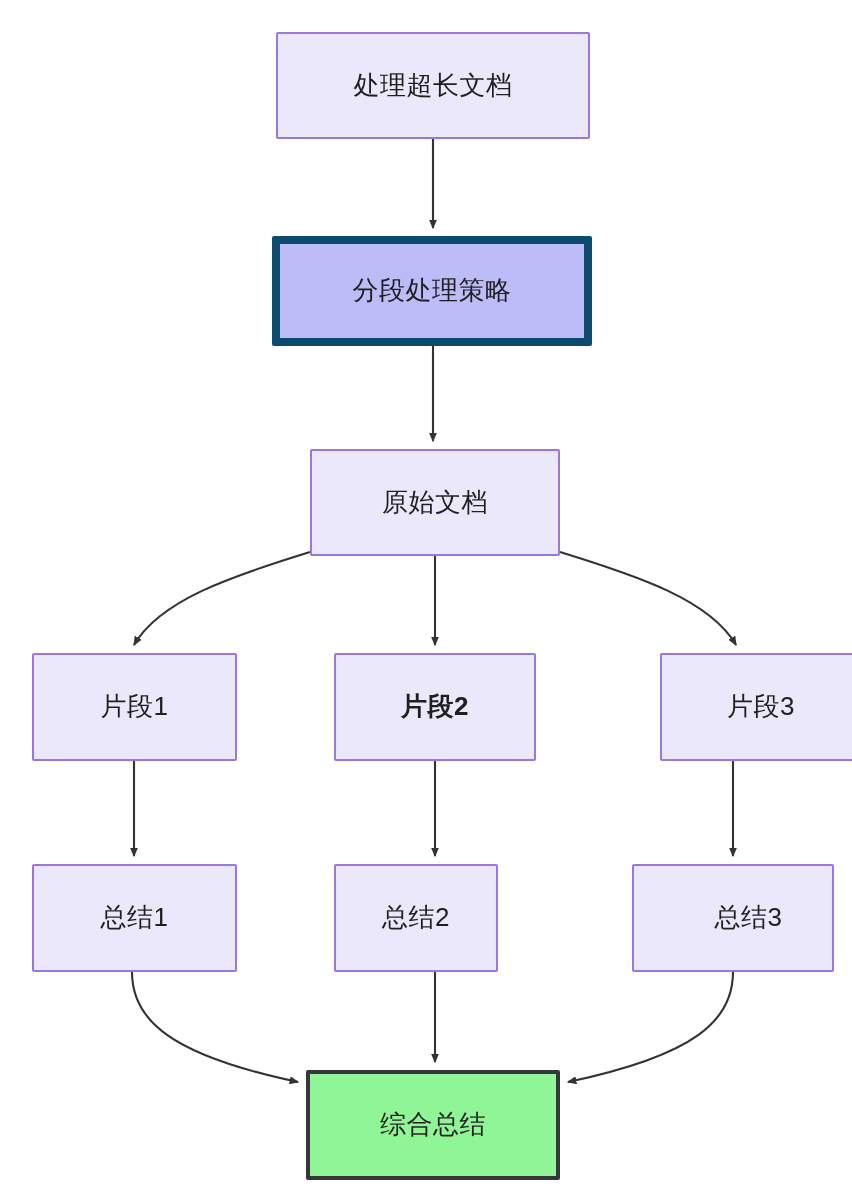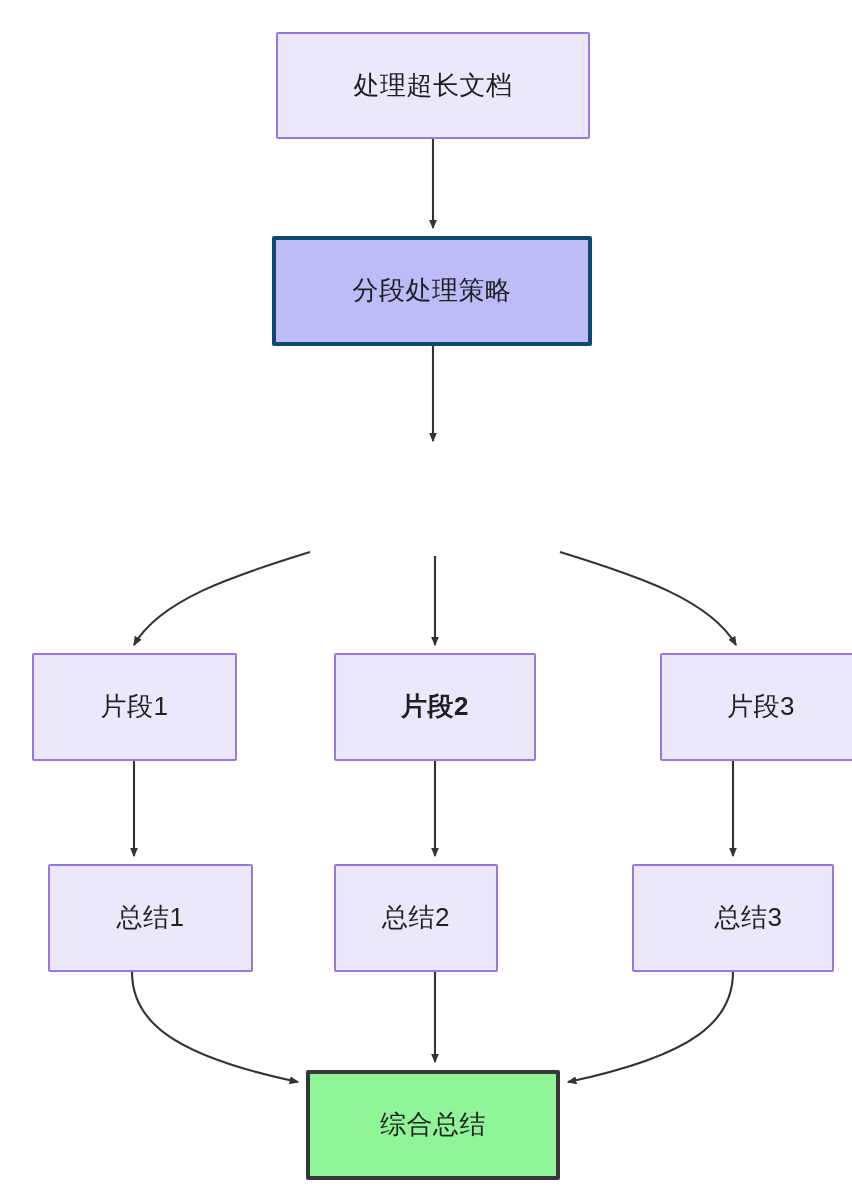--- a/index.html
+++ b/index.html
@@ -48,21 +48,21 @@
   }
   
   .style-default {
     background: #ebe8fb;
     border: 2.5px solid #9a77e0;
     border-radius: 2px;
   }
   
   .style-strategy {
     background: #bcbcf8;
-    border: 4px solid #0c4a6e;
+    border: 8px solid #0c4a6e;
     border-radius: 2px;
   }
   
   .style-final {
     background: #90f596;
     border: 4px solid #36363c;
     border-radius: 2px;
     justify-content: center;
   }
 </style>
@@ -102,34 +102,37 @@
   </svg>
 
   <div class="node style-default" style="left:276px; top:32px; width:314px; height:107px;">
     <span class="node-label">处理超长文档</span>
   </div>
 
   <div class="node style-strategy" style="left:272px; top:236px; width:320px; height:110px;">
     <span class="node-label">分段处理策略</span>
   </div>
 
+  <div class="node style-default" style="left:310px; top:449px; width:250px; height:107px;">
+    <span class="node-label">原始文档</span>
+  </div>
 
   <div class="node style-default" style="left:32px; top:653px; width:205px; height:108px;">
     <span class="node-label">片段1</span>
   </div>
 
   <div class="node style-default" style="left:334px; top:653px; width:202px; height:108px;font-weight:bold;">
     <span class="node-label">片段2</span>
   </div>
 
   <div class="node style-default" style="left:632px; top:653px; width:202px; height:108px;margin-left:28px;">
     <span class="node-label">片段3</span>
   </div>
 
-  <div class="node style-default" style="left:48px; top:864px; width:205px; height:108px;justify-content:center;">
+  <div class="node style-default" style="left:32px; top:864px; width:205px; height:108px;justify-content:center;">
     <span class="node-label">总结1</span>
   </div>
 
   <div class="node style-default" style="left:334px; top:864px; width:164px; height:108px;">
     <span class="node-label">总结2</span>
   </div>
 
   <div class="node style-default" style="left:632px; top:864px; width:202px; height:108px;padding-left:31px;">
     <span class="node-label">总结3</span>
   </div>

